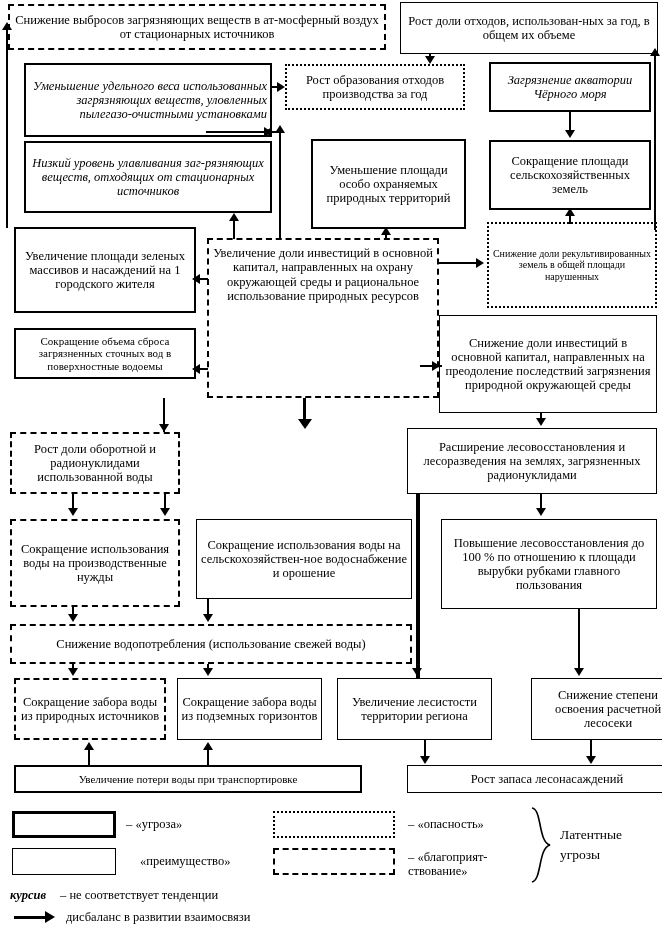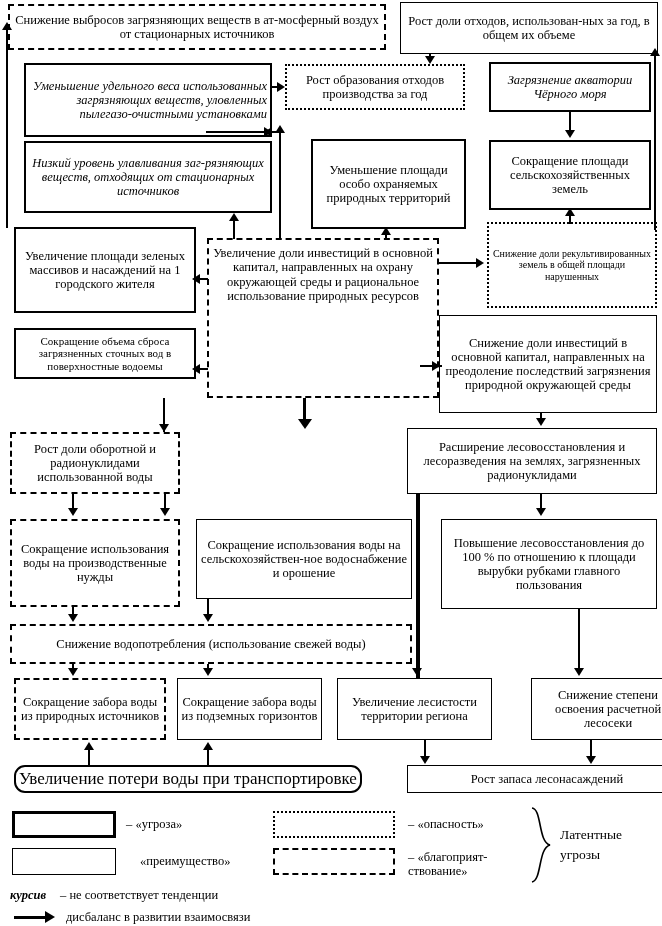--- a/index.html
+++ b/index.html
@@ -68,21 +68,21 @@
   <div class="box b-dashed" style="left:10px;top:624px;width:402px;height:40px;font-size:12.5px;">Снижение водопотребления (использование свежей воды)</div>
 
   <div class="box b-dashed" style="left:14px;top:678px;width:152px;height:62px;font-size:12.5px;">Сокращение забора воды из природных источников</div>
 
   <div class="box b-solid" style="left:177px;top:678px;width:145px;height:62px;font-size:12.5px;">Сокращение забора воды из подземных горизонтов</div>
 
   <div class="box b-solid" style="left:337px;top:678px;width:155px;height:62px;font-size:12.5px;">Увеличение лесистости территории региона</div>
 
   <div class="box b-solid" style="left:503px;top:678px;width:154px;height:62px;font-size:12.5px;margin-left:28px;">Снижение степени освоения расчетной лесосеки</div>
 
-  <div class="box b-bold" style="left:14px;top:765px;width:348px;height:28px;font-size:17px;border-radius:11px;">Увеличение потери воды при транспортировке</div>
+  <div class="box b-bold" style="left:14px;top:765px;width:348px;height:28px;font-size:11px;">Увеличение потери воды при транспортировке</div>
 
   <div class="box b-solid" style="left:407px;top:765px;width:280px;height:28px;font-size:12.5px;">Рост запаса лесонасаждений</div>
 
   <div class="ln vln" style="left:6px;top:28px;height:200px;"></div>
   <div class="ar ar-up" style="left:2px;top:22px;"></div>
 
   <div class="ln vln" style="left:654px;top:54px;height:176px;"></div>
   <div class="ar ar-up" style="left:650px;top:48px;"></div>
 
   <div class="ln vln" style="left:429px;top:54px;height:8px;"></div>

